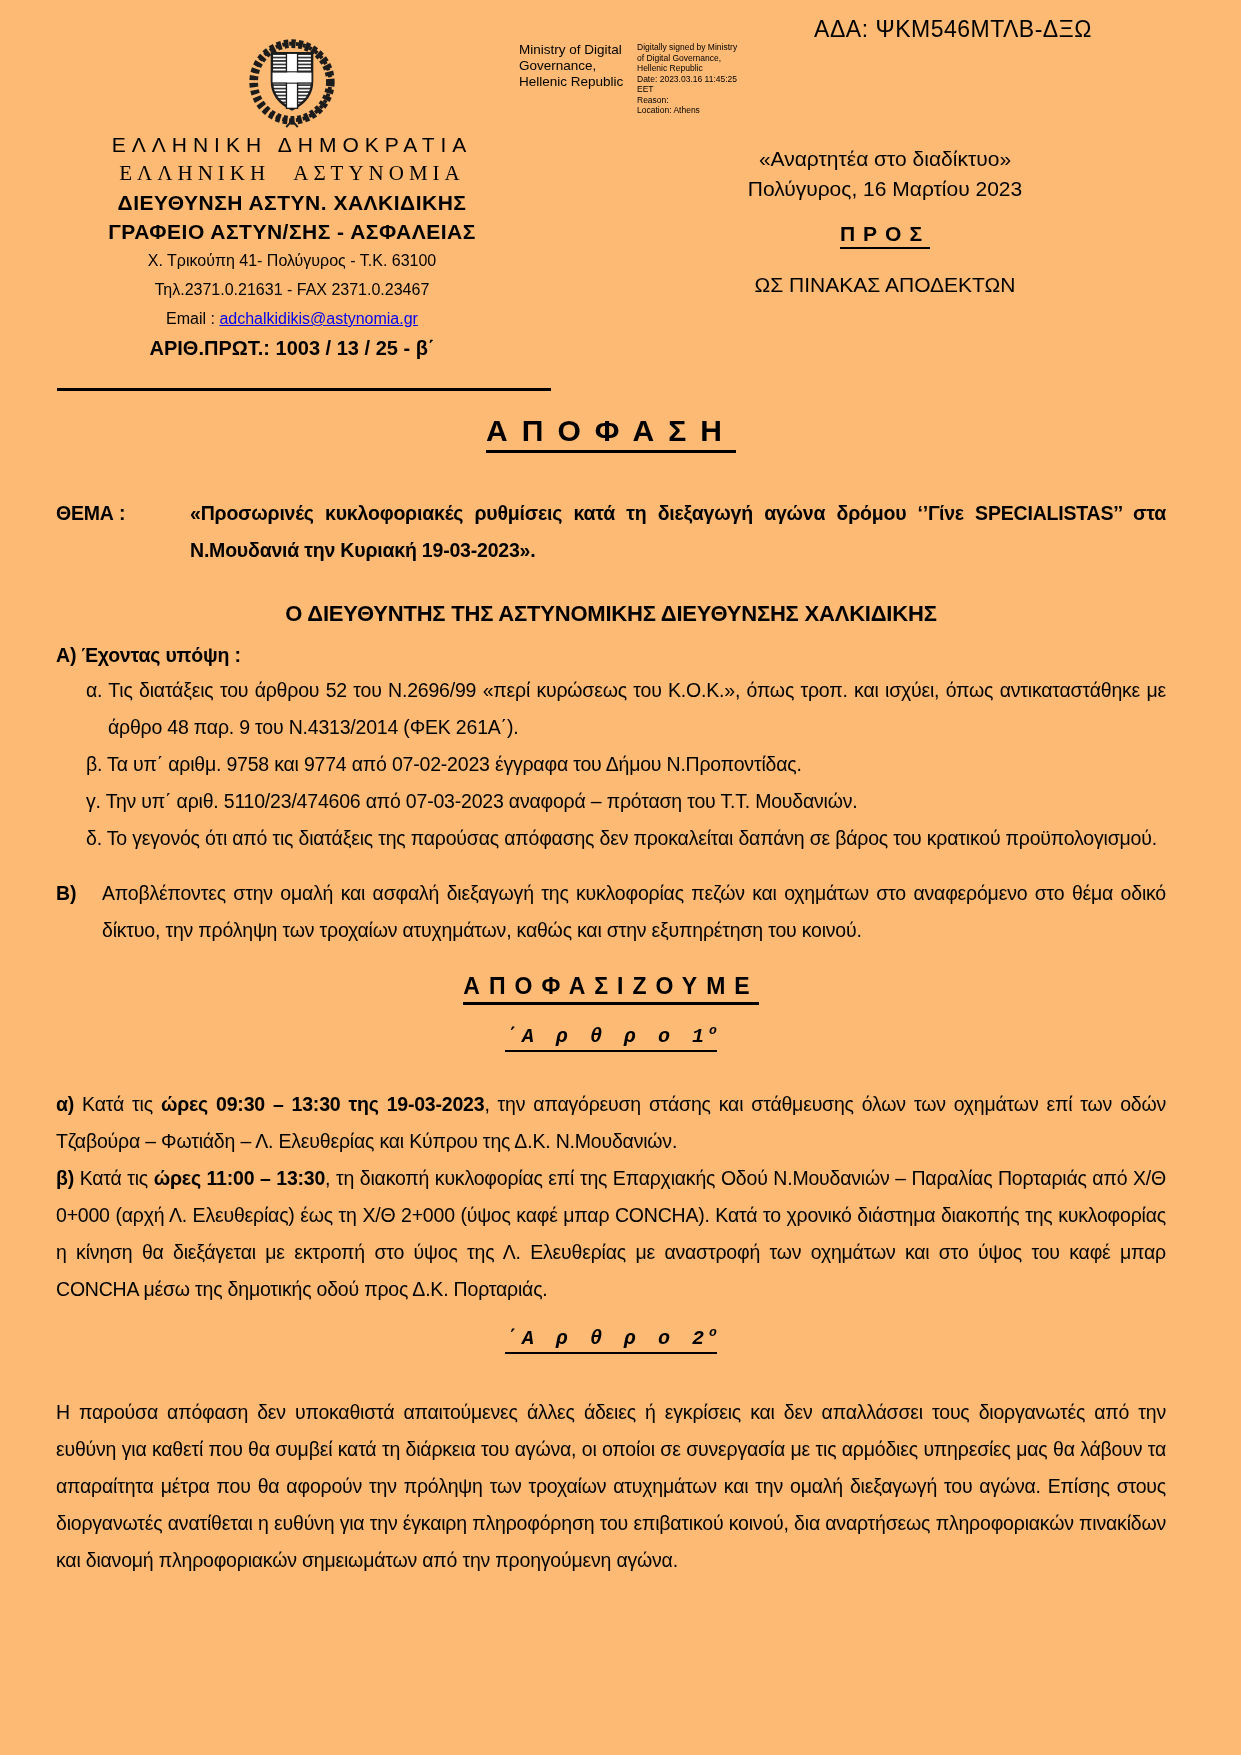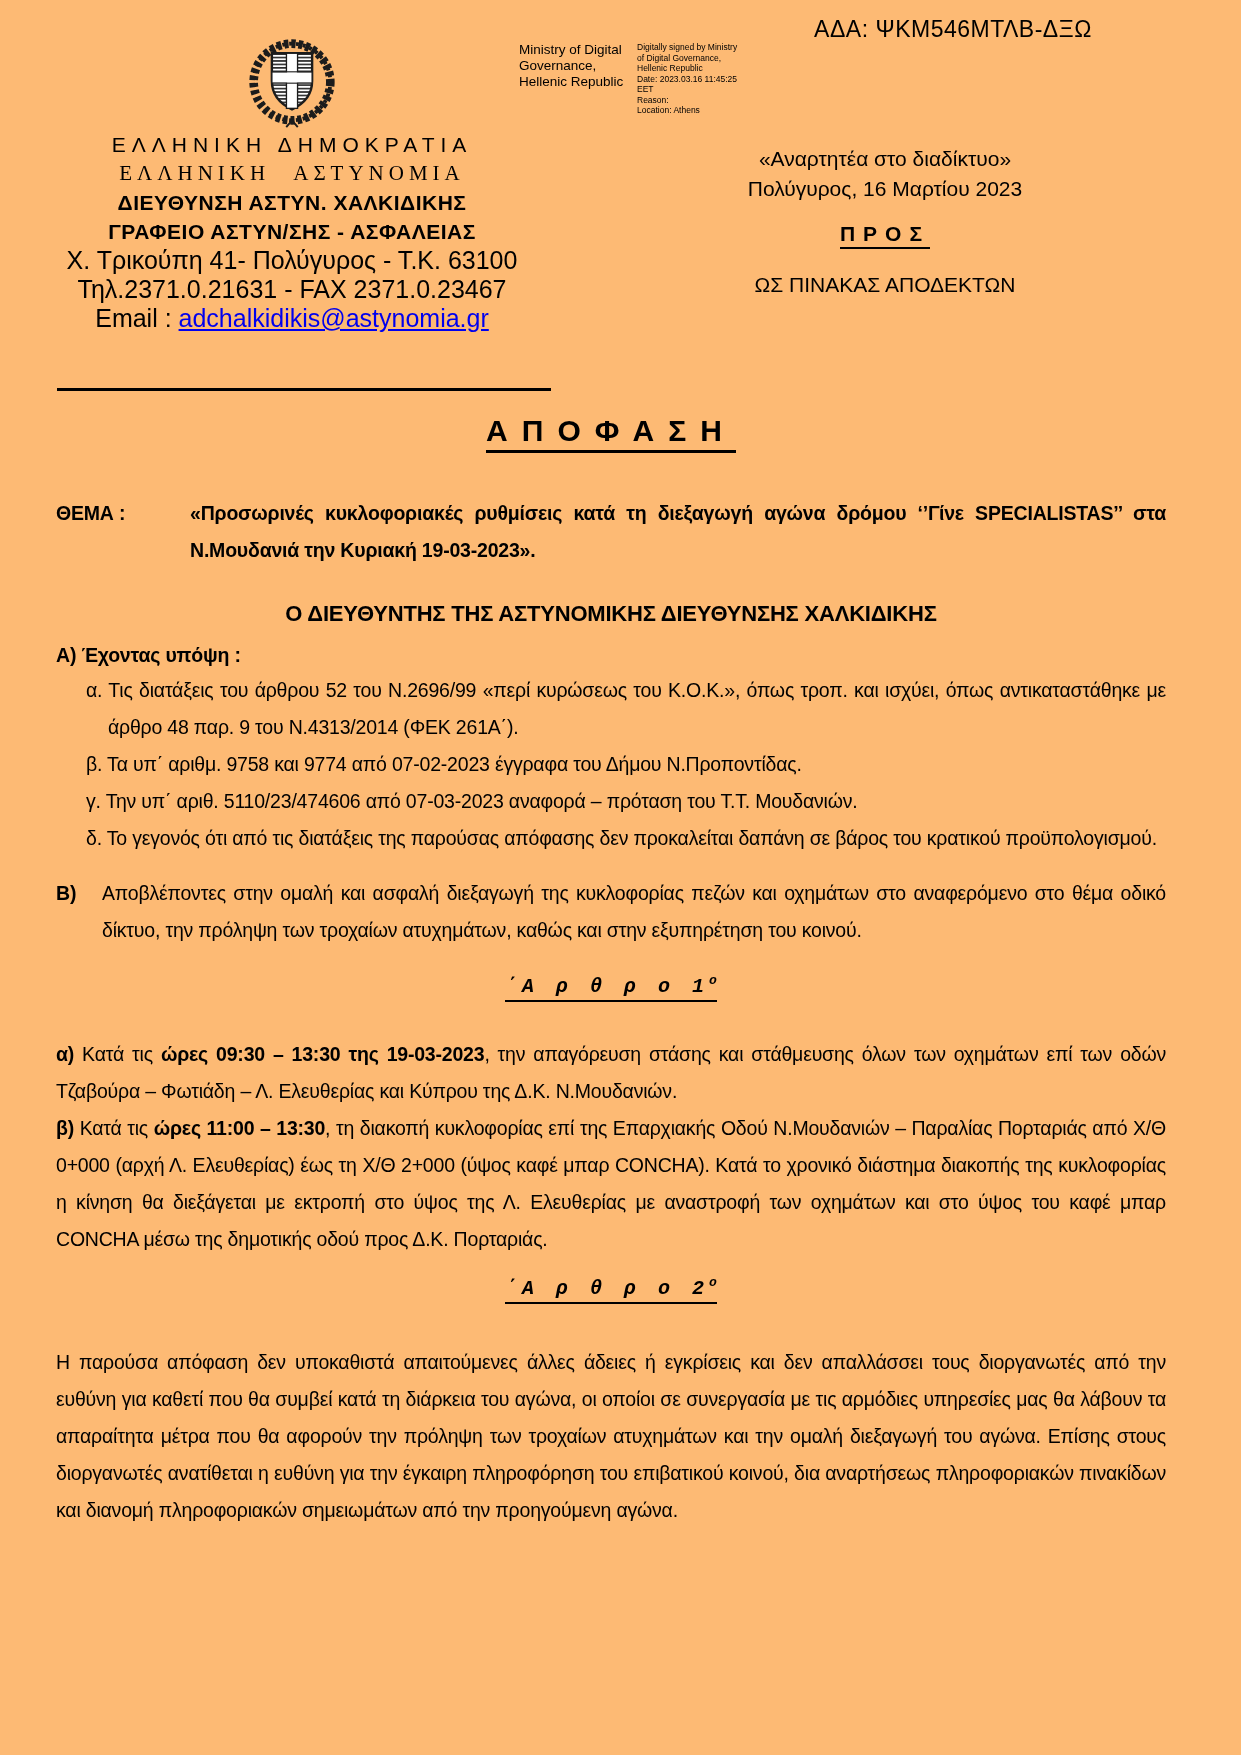--- a/index.html
+++ b/index.html
@@ -26,21 +26,21 @@
   .sig-details{font-size:8.5px;line-height:10.5px;white-space:pre-line;width:112px;}
   
   .letterhead{
     position:absolute;top:36px;left:57px;width:470px;text-align:center;
   }
   .emblem{display:block;margin:0 auto 2px auto;}
   .lh-line{font-size:21px;line-height:29px;}
   .lh-sp1{letter-spacing:6px;}
   .lh-sp2{letter-spacing:5px;word-spacing:14px;font-family:Liberation Serif, serif;}
   .lh-bold{font-weight:bold;letter-spacing:.5px;}
-  .lh-plain{font-size:25px;line-height:29px;}
+  .lh-plain{font-size:16px;line-height:29px;}
   .lh-email a{color:#0000EE;text-decoration:underline;}
   .lh-prot{font-weight:bold;font-size:20px;line-height:30px;}
   .lh-divider{
     position:absolute;top:388px;left:57px;width:494px;height:0;
     border-top:3px solid #000;
   }
   
   .recipient{
     position:absolute;top:144px;left:690px;width:390px;text-align:center;
   }
@@ -135,20 +135,21 @@
       <rect x="29" y="37.5" width="42" height="11.6" fill="#ffffff" stroke="#1c1c1c" stroke-width="1.4"></rect>
       <rect x="44.9" y="38.2" width="10.2" height="10.2" fill="#ffffff" stroke="none"></rect>
     </svg>
     <div class="lh-line lh-sp1">ΕΛΛΗΝΙΚΗ ΔΗΜΟΚΡΑΤΙΑ</div>
     <div class="lh-line lh-sp2">ΕΛΛΗΝΙΚΗ ΑΣΤΥΝΟΜΙΑ</div>
     <div class="lh-line lh-bold">ΔΙΕΥΘΥΝΣΗ  ΑΣΤΥΝ. ΧΑΛΚΙΔΙΚΗΣ</div>
     <div class="lh-line lh-bold">ΓΡΑΦΕΙΟ ΑΣΤΥΝ/ΣΗΣ - ΑΣΦΑΛΕΙΑΣ</div>
     <div class="lh-plain">Χ. Τρικούπη 41- Πολύγυρος - Τ.Κ. 63100</div>
     <div class="lh-plain">Τηλ.2371.0.21631 - FAX 2371.0.23467</div>
     <div class="lh-plain lh-email"><span>Email : </span><a href="#">adchalkidikis@astynomia.gr</a></div>
+    <div class="lh-prot">ΑΡΙΘ.ΠΡΩΤ.: 1003 / 13 / 25 - β΄</div>
   </div>
   <div class="lh-divider"></div>
 
   <div class="recipient">
     <div class="rc-line">«Αναρτητέα στο διαδίκτυο»</div>
     <div class="rc-line">Πολύγυρος, 16 Μαρτίου 2023</div>
     <div><span class="rc-pros">ΠΡΟΣ</span></div>
     <div class="rc-to">ΩΣ ΠΙΝΑΚΑΣ ΑΠΟΔΕΚΤΩΝ</div>
   </div>
 
@@ -172,20 +173,23 @@
       <li>β. Τα υπ΄ αριθμ. 9758 και 9774 από 07-02-2023 έγγραφα του Δήμου Ν.Προποντίδας.</li>
       <li>γ. Την υπ΄ αριθ. 5110/23/474606 από 07-03-2023 αναφορά – πρόταση του Τ.Τ. Μουδανιών.</li>
       <li>δ. Το γεγονός ότι από τις διατάξεις της παρούσας απόφασης δεν προκαλείται δαπάνη σε βάρος του κρατικού προϋπολογισμού.</li>
     </ul>
 
     <p class="aim">
       <span class="aim-label">Β)</span>
       <span>Αποβλέποντες στην ομαλή και ασφαλή διεξαγωγή της κυκλοφορίας πεζών και οχημάτων στο αναφερόμενο στο θέμα οδικό δίκτυο, την πρόληψη των τροχαίων ατυχημάτων, καθώς και στην εξυπηρέτηση του κοινού.</span>
     </p>
 
+    <div class="decide">
+      <span>ΑΠΟΦΑΣΙΖΟΥΜΕ</span>
+    </div>
 
     <div class="article-heading">
       <span><i>΄Α ρ θ ρ ο  1</i><sup>ο</sup></span>
     </div>
 
     <p class="para para-first">
       <b>α)</b><span> Κατά τις </span><b>ώρες 09:30 – 13:30 της 19-03-2023</b><span>, την απαγόρευση στάσης και στάθμευσης όλων των οχημάτων επί των οδών Τζαβούρα – Φωτιάδη – Λ. Ελευθερίας και Κύπρου της Δ.Κ. Ν.Μουδανιών.</span>
     </p>
 
     <p class="para">

